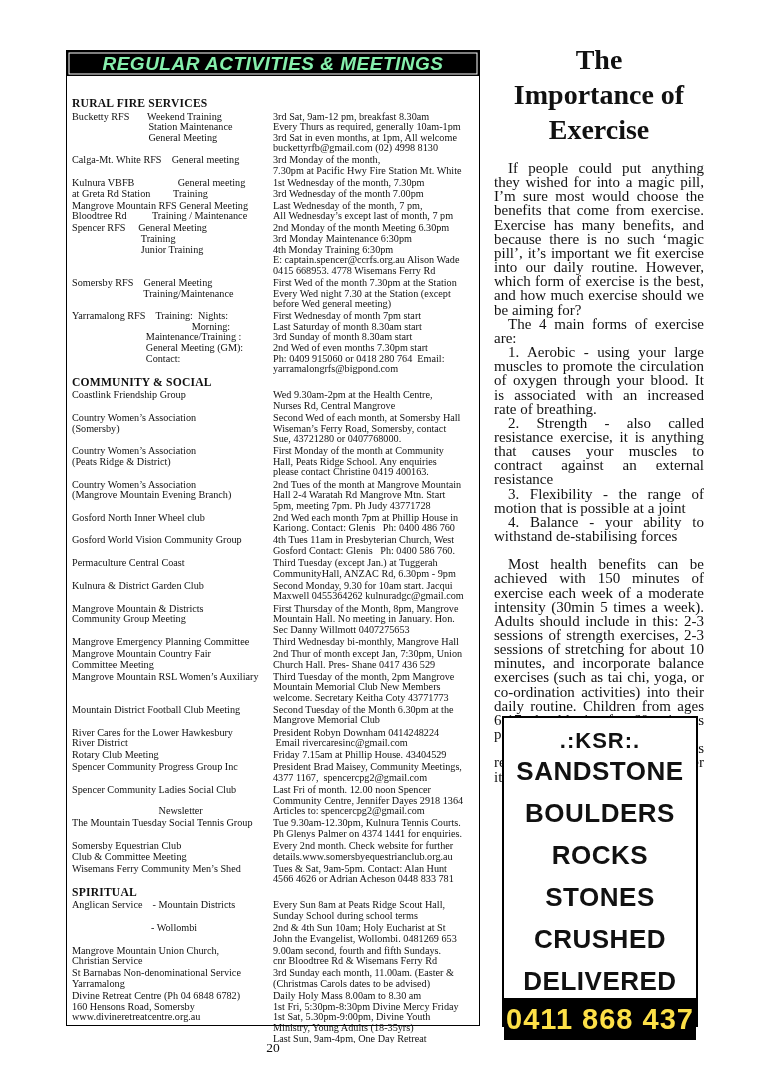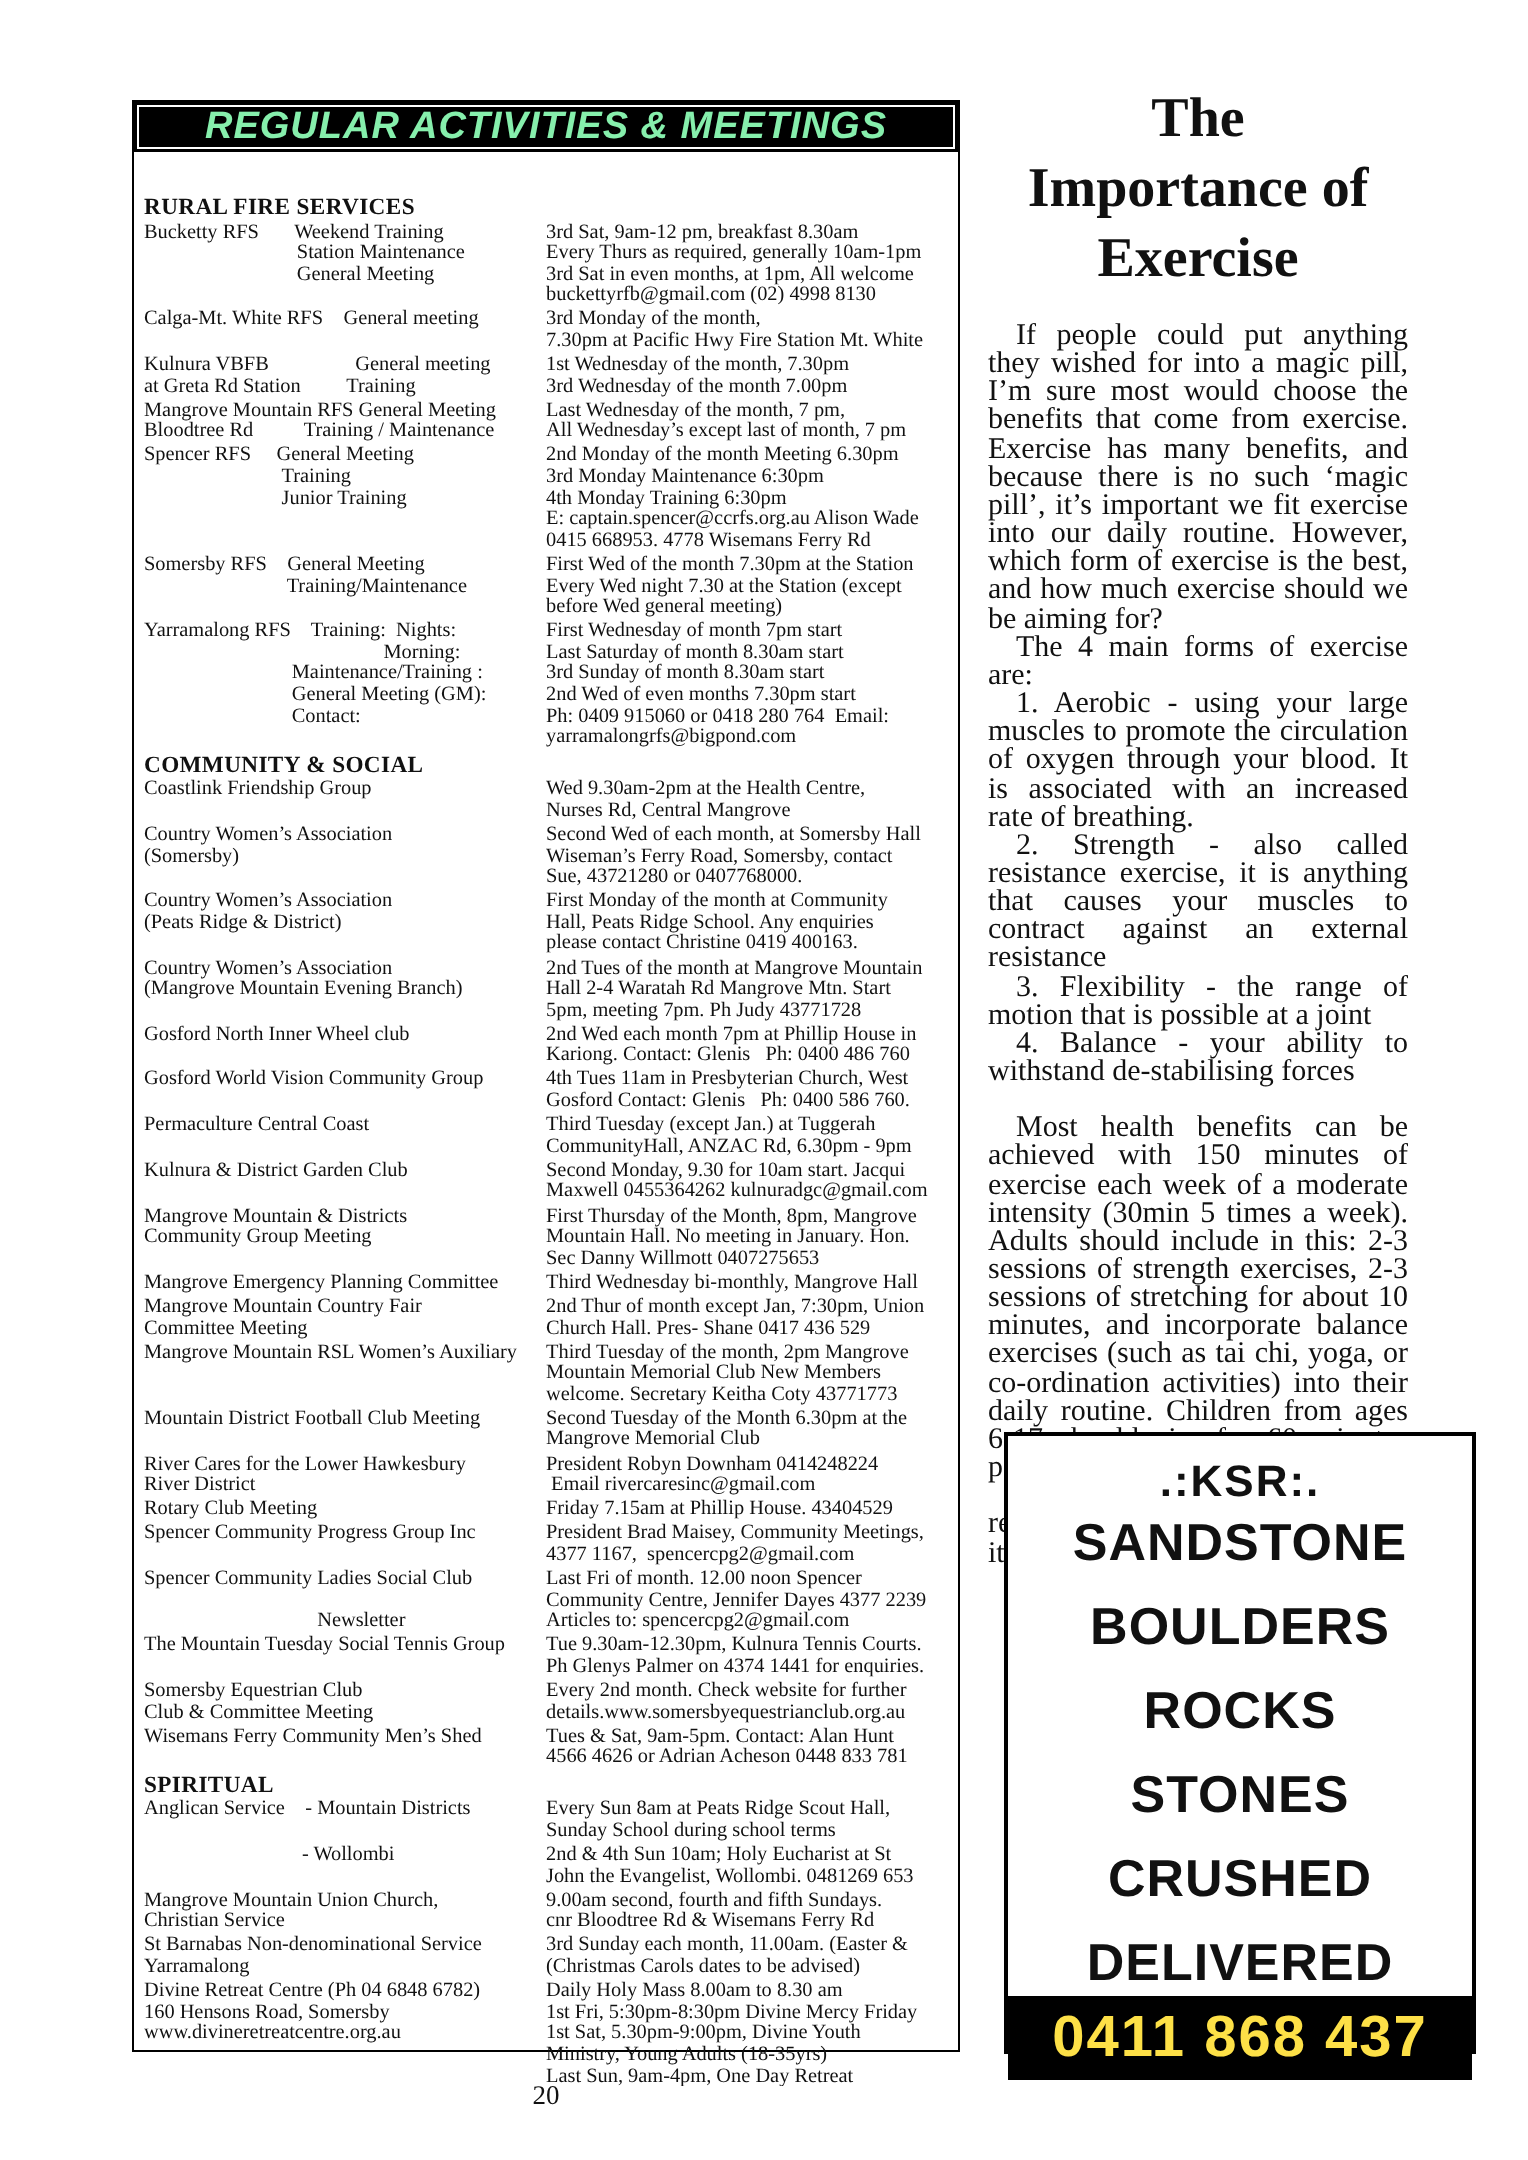--- a/index.html
+++ b/index.html
@@ -41,21 +41,21 @@
   .article-title{
     font-weight:bold;font-size:28px;line-height:35px;text-align:center;
     margin:0 0 14px 0;
   }
   .article-body p{
     margin:0;font-size:15px;line-height:14.15px;text-align:justify;text-indent:14px;
   }
   .article-body p.gap{margin-top:14px;}
   
   .ad-box{
-    position:absolute;left:502px;top:716px;width:236px;height:311px;
+    position:absolute;left:502px;top:716px;width:196px;height:311px;
     border:2.5px solid #000;box-sizing:border-box;background:#fff;
     display:flex;flex-direction:column;align-items:center;
     font-family:"Liberation Sans",sans-serif;
   }
   .ad-brand{font-weight:bold;font-size:22px;margin-top:10px;letter-spacing:1px;}
   .ad-words{flex:1;display:flex;flex-direction:column;justify-content:space-evenly;align-items:center;width:100%;padding:2px 0;gap:12px;}
   .ad-word{font-weight:bold;font-size:26px;line-height:30px;letter-spacing:.5px;}
   .ad-phone{
     width:100%;height:42px;background:#000;color:#fde047;flex:none;
     display:flex;align-items:center;justify-content:center;
@@ -241,21 +241,21 @@
         <div class="e-left"><div class="ln">Spencer Community Progress Group Inc</div></div>
         <div class="e-right">
           <div class="ln">President Brad Maisey, Community Meetings,</div>
           <div class="ln">4377 1167,  spencercpg2@gmail.com</div>
         </div>
       </div>
       <div class="entry">
         <div class="e-left"><div class="ln">Spencer Community Ladies Social Club</div><div class="ln">&nbsp;</div><div class="ln">                                  Newsletter</div></div>
         <div class="e-right">
           <div class="ln">Last Fri of month. 12.00 noon Spencer</div>
-          <div class="ln">Community Centre, Jennifer Dayes 4377 2239</div>
+          <div class="ln">Community Centre, Jennifer Dayes 2918 1364</div>
           <div class="ln">Articles to: spencercpg2@gmail.com</div>
         </div>
       </div>
       <div class="entry">
         <div class="e-left"><div class="ln">The Mountain Tuesday Social Tennis Group</div></div>
         <div class="e-right">
           <div class="ln">Tue 9.30am-12.30pm, Kulnura Tennis Courts.</div>
           <div class="ln">Ph Glenys Palmer on 4374 1441 for enquiries.</div>
         </div>
       </div>

